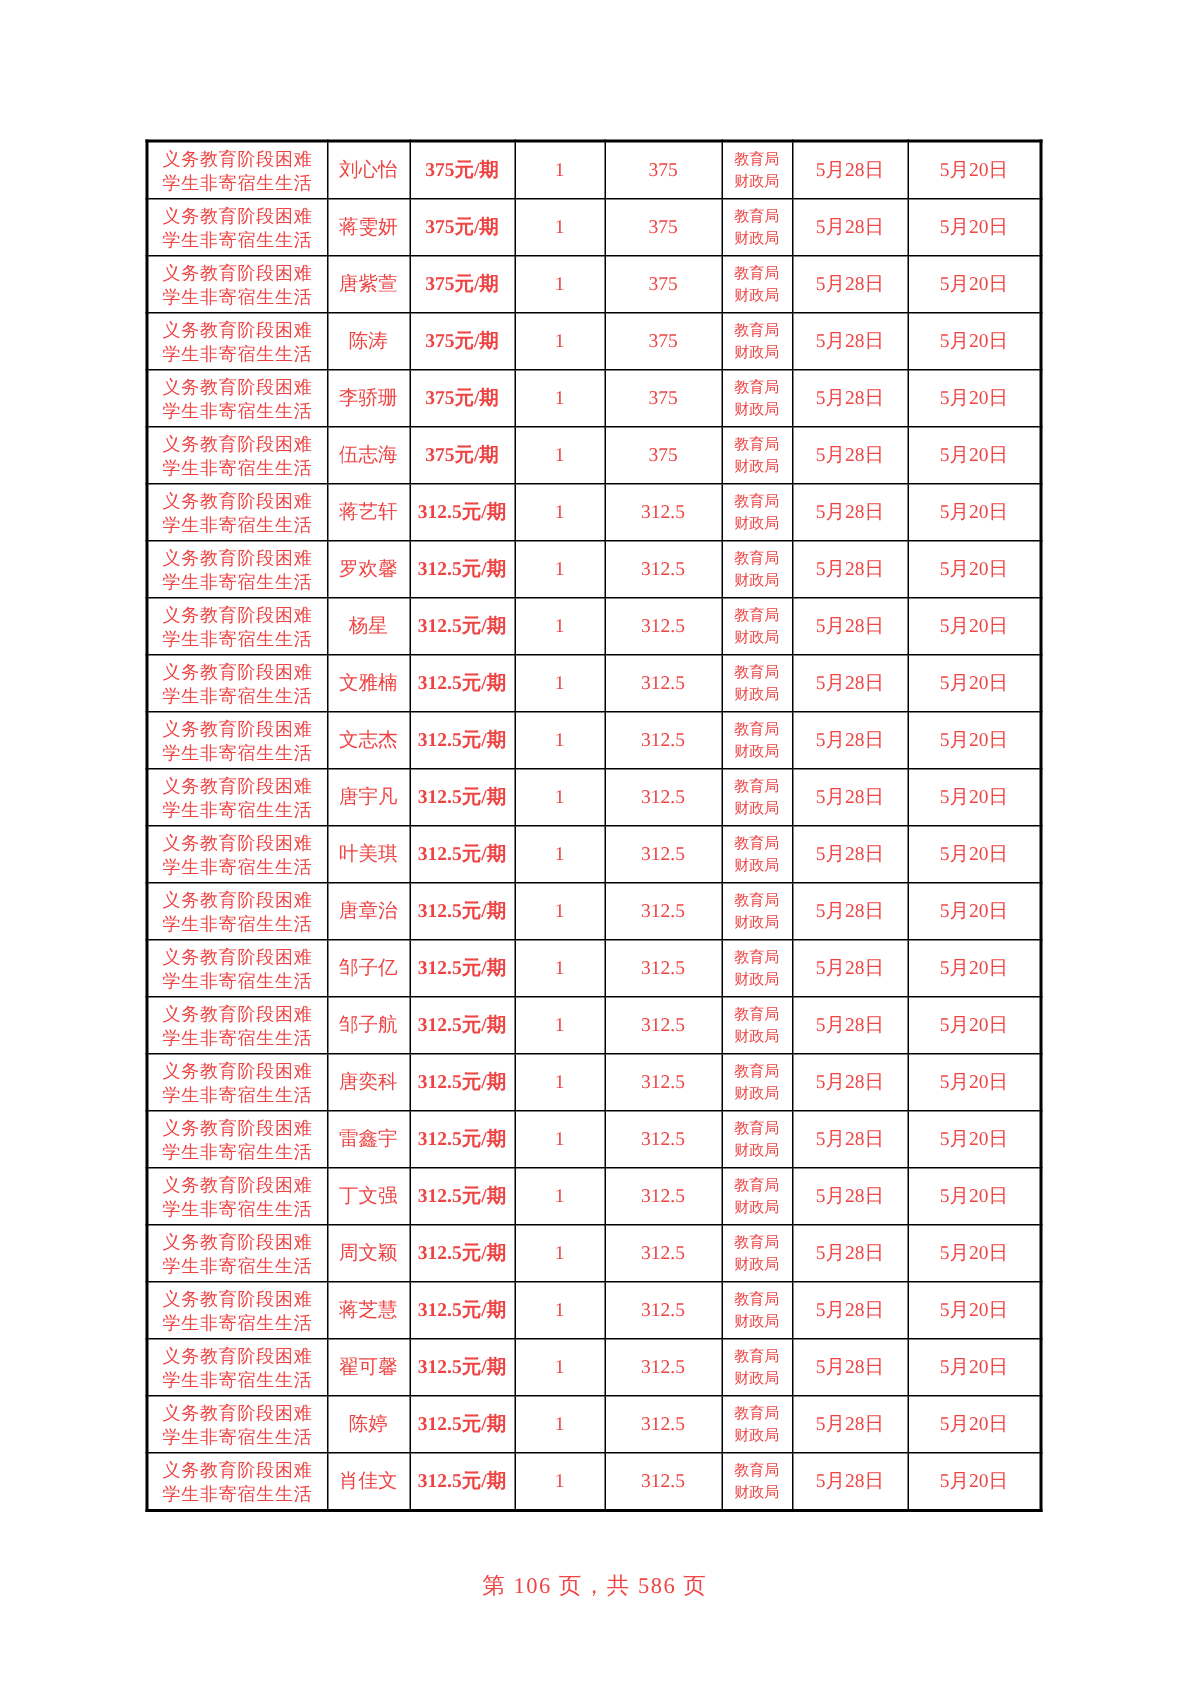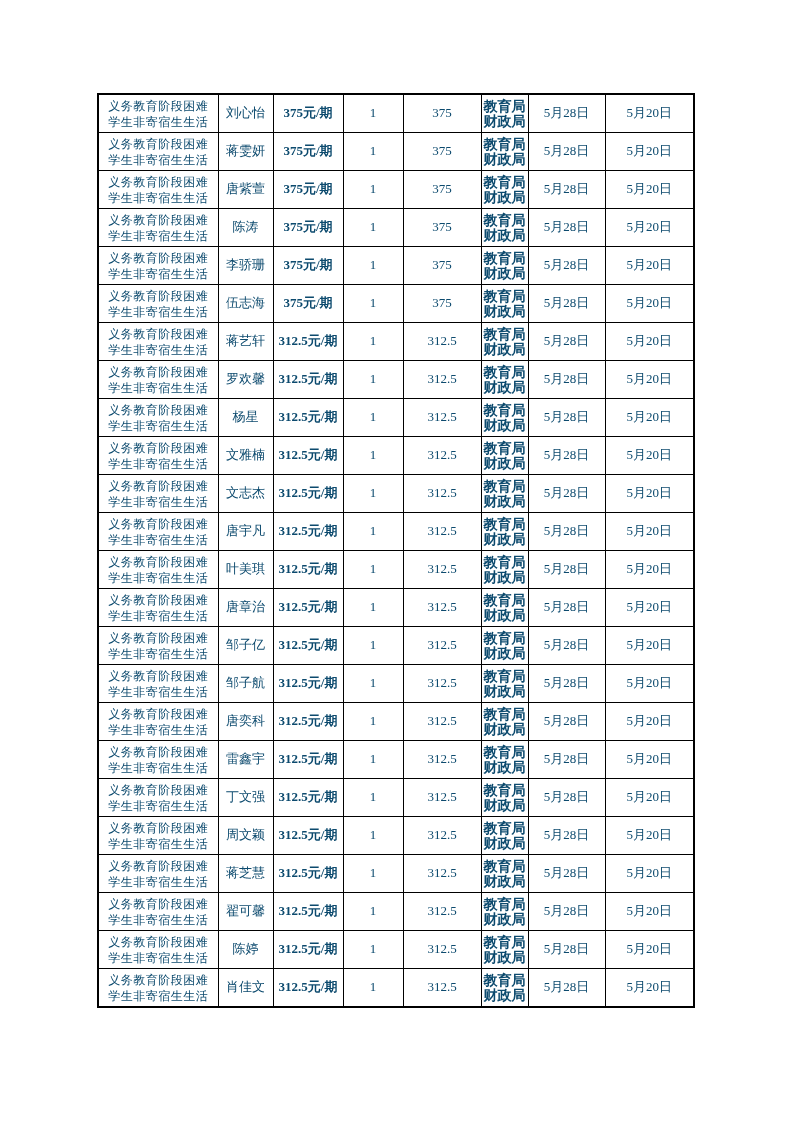--- a/index.html
+++ b/index.html
@@ -6,21 +6,21 @@
     margin: 0;
     padding: 0;
     background: #ffffff;
   }
   .sheet {
     position: relative;
     width: 793px;
     height: 1122px;
     background: #ffffff;
     font-family: "Liberation Serif", "DejaVu Serif", serif;
-    color: #0c4a6e;
+    color: #ef4444;
     overflow: hidden;
   }
   table.subsidy {
     position: absolute;
     left: 97px;
     top: 93px;
     width: 596px;
     border-collapse: collapse;
     table-layout: fixed;
     border: 2px solid #000000;
@@ -43,23 +43,22 @@
     height: 37px;
     overflow: hidden;
     box-sizing: border-box;
     padding-top: 3px;
     font-size: 12px;
     line-height: 16px;
     letter-spacing: 0.5px;
   }
   .cat-clip span { display: block; }
   .unit-cell div {
-    font-size: 14px;
+    font-size: 10px;
     line-height: 15px;
-    font-weight: bold;
   }
   .std-cell { font-size: 12.5px; letter-spacing: 0; font-weight: bold; }
   .footer {
     position: absolute;
     left: 0;
     top: 1048px;
     width: 100%;
     text-align: center;
     font-size: 15px;
     letter-spacing: 1px;
@@ -534,14 +533,15 @@
       <td class="unit-cell">
         <div>教育局</div>
         <div>财政局</div>
       </td>
       <td>5月28日</td>
       <td>5月20日</td>
     </tr>
       </tbody>
   </table>
 
+  <div class="footer">第 106 页，共 586 页</div>
 
 </div>
 
 </body></html>

